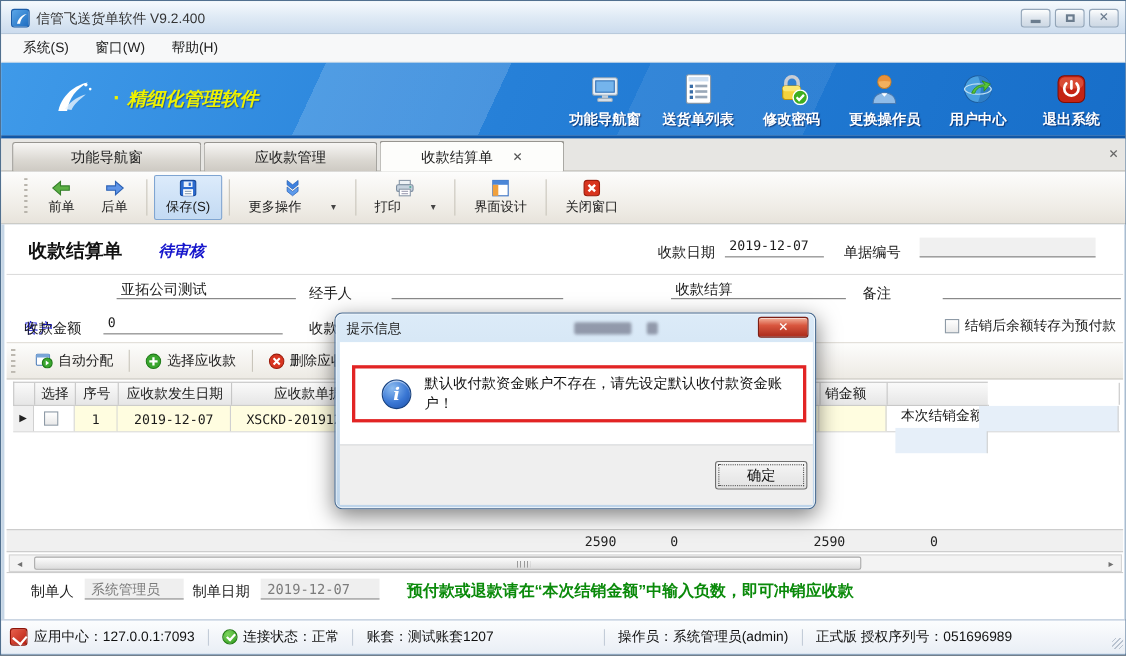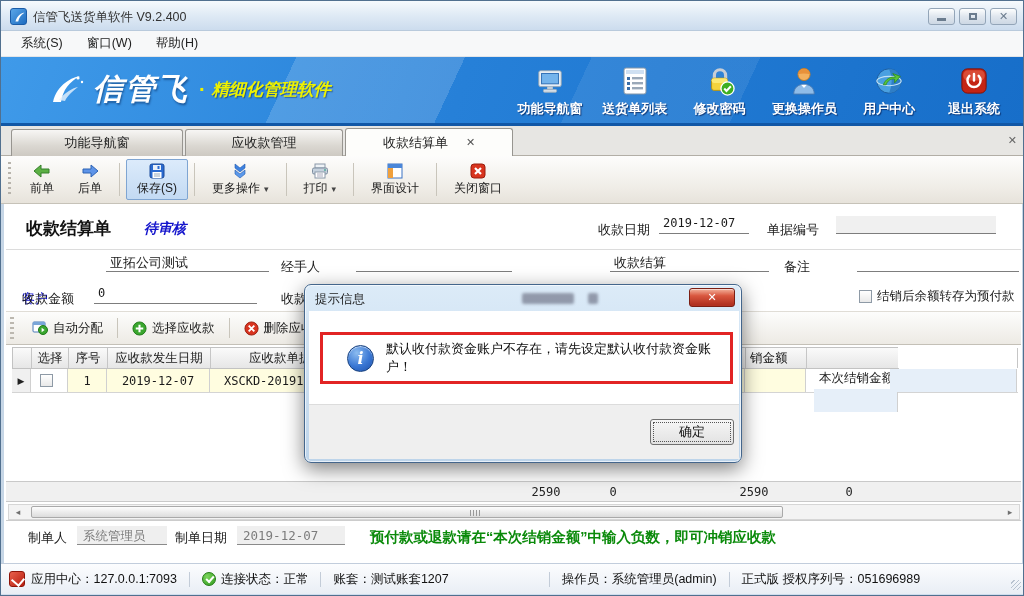--- a/index.html
+++ b/index.html
@@ -57,31 +57,31 @@
   .tab{position:absolute;top:3px;height:27px;border:1px solid #979590;border-bottom:none;
     border-radius:3px 3px 0 0;background:linear-gradient(#f7f6f4,#dbd8d2 60%,#cdc9c2);
     display:flex;align-items:center;justify-content:center;font-size:13px;color:#222;}
   .tab.active{background:#fdfdfb;height:28px;top:2px;z-index:2;}
   .tab-close{margin-left:18px;font-size:11px;color:#555;font-weight:bold;}
   .tabbar-x{position:absolute;right:8px;top:8px;font-size:11px;color:#666;font-weight:bold;}
 
   
   .toolbar{left:0;top:155px;width:1024px;height:48px;
     background:linear-gradient(#fdfdfc,#efece6 70%,#e7e3db);
-    border-bottom:1px solid #c6c2b8;display:flex;align-items:stretch;padding-left:6px;}
+    border-bottom:1px solid #c6c2b8;display:flex;align-items:stretch;padding-left:20px;}
   .tgrip{width:5px;margin:6px 6px 6px 0;
     background:repeating-linear-gradient(#b8b4ac 0 2px,transparent 2px 5px);
     background-size:3px 100%;background-repeat:no-repeat;background-position:center;}
   .tbtn{display:flex;flex-direction:column;align-items:center;justify-content:center;
     padding:2px 10px;margin:3px 1px;border:1px solid transparent;border-radius:2px;font-size:12px;color:#1a1a1a;}
   .tbtn .ticon{height:20px;display:flex;align-items:center;}
   .tbtn.pressed{background:linear-gradient(#dcebfb,#c3daf3);border-color:#7fa5d2;}
   .tsep{width:1px;background:#c9c5bb;margin:7px 5px;}
   .caret{font-size:9px;color:#444;margin-left:4px;}
-  .tbtn-row{display:flex;align-items:center;}
+  .tbtn-row{display:flex;align-items:center;gap:23px;}
 
   
   .panel{left:0;top:203px;width:1024px;height:359px;background:#fff;
     border-left:3px solid #c6d6e6;border-right:3px solid #c6d6e6;}
   .form-title{left:22px;top:13px;font-size:17px;font-weight:bold;color:#111;}
   .form-status{left:140px;top:16px;font-size:14px;font-weight:bold;color:#1515cc;font-style:italic;}
   .lbl{position:absolute;font-size:13px;color:#1a1a1a;white-space:nowrap;}
   .lbl.blue{color:#0b0bd0;margin-top:32px;}
   .ufield{position:absolute;border-bottom:1px solid #7d7d7d;height:18px;
     font-size:13px;padding-left:4px;white-space:nowrap;overflow:hidden;}
@@ -220,21 +220,20 @@
   </div>
 
   <div class="abs banner">
     <div class="brand">
       <svg class="brand-mark" viewBox="0 0 40 40">
         <path d="M8 32 C12 14,28 7,35 6 C24 12,18 20,16 32 Z" fill="#fff"></path>
         <path d="M14 30 C20 22,28 18,33 17 C27 22,22 26,20 31 Z" fill="#e8f2fc" opacity=".8"></path>
         <circle cx="33" cy="8" r="1.6" fill="#fff"></circle>
           <circle cx="37" cy="12" r="1.2" fill="#fff"></circle>
       </svg>
-      <span class="brand-name">信管飞</span>
       <span class="brand-dot">·</span>
       <span class="brand-slogan">精细化管理软件</span>
     </div>
     <div class="banner-tools">
       <div class="btool">
         <span class="bicon">
           <svg width="30" height="30" viewBox="0 0 32 32">
               <rect x="4" y="5" width="24" height="17" rx="2" fill="#e7eef5" stroke="#8fa3b5"></rect>
               <rect x="7" y="8" width="18" height="11" fill="#74b4ec" stroke="#2d6db4"></rect>
               <rect x="13" y="22" width="6" height="3" fill="#c2ced9"></rect>

